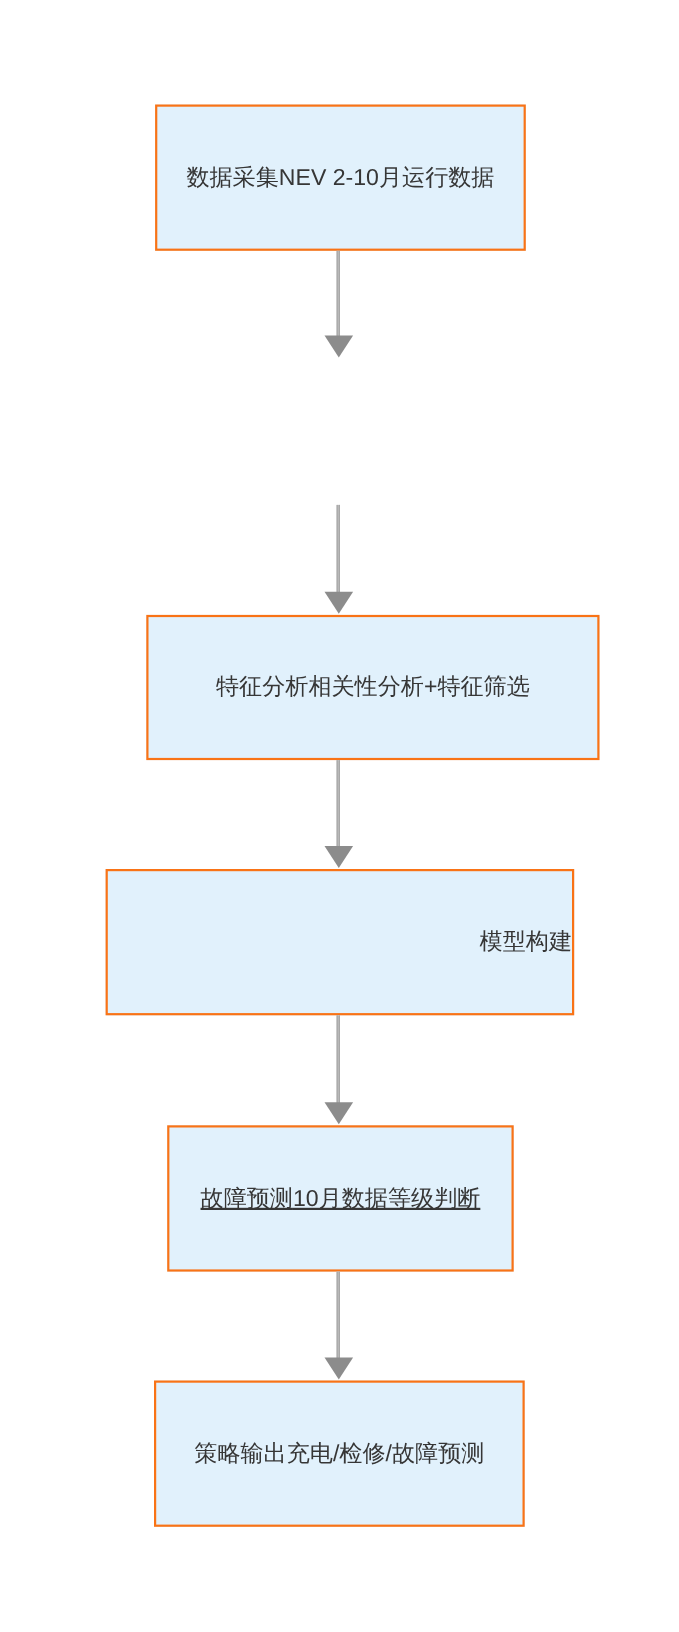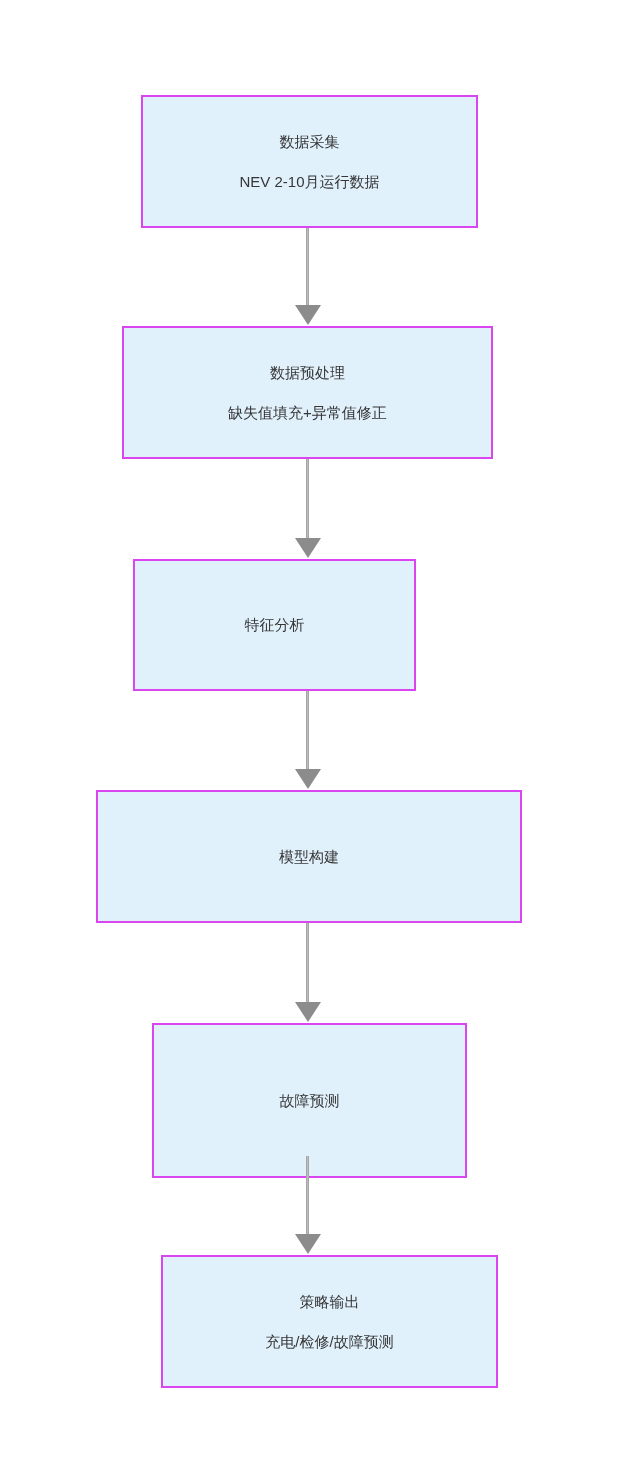--- a/index.html
+++ b/index.html
@@ -12,40 +12,40 @@
     width: 617px;
     height: 1484px;
     background: #ffffff;
     font-family: "Liberation Sans", "DejaVu Sans", sans-serif;
     overflow: hidden;
   }
   .flow-box {
     position: absolute;
     box-sizing: border-box;
     background: #e1f1fc;
-    border: 2px solid #d946ef;
+    border: 2px solid #f97316;
     display: flex;
-    flex-direction: column;
+    flex-direction: row;
     align-items: center;
     justify-content: center;
     text-align: center;
     color: #363636;
-    font-size: 15px;
+    font-size: 21px;
     line-height: 40px;
   }
   .flow-box .title { white-space: nowrap; }
   .flow-box .subtitle { white-space: nowrap; }
 
   
   .box1 { left: 141px; top: 95px;   width: 337px; height: 133px; }
   .box2 { left: 122px; top: 326px;  width: 371px; height: 133px; }
-  .box3 { left: 133px; top: 559px;  width: 283px; height: 132px; }
-  .box4 { left: 96px;  top: 790px;  width: 426px; height: 133px; }
-  .box5 { left: 152px; top: 1023px; width: 315px; height: 155px; }
-  .box6 { left: 140px; top: 1255px; width: 337px; height: 133px; margin-left: 21px; }
+  .box3 { left: 133px; top: 559px;  width: 412px; height: 132px; }
+  .box4 { left: 96px;  top: 790px;  width: 426px; height: 133px; justify-content: flex-end; }
+  .box5 { left: 152px; top: 1023px; width: 315px; height: 133px; text-decoration: underline; }
+  .box6 { left: 140px; top: 1255px; width: 337px; height: 133px; }
 
   .flow-arrow {
     position: absolute;
     left: 0;
     width: 617px;
     pointer-events: none;
   }
   .arrow-line {
     position: absolute;
     left: 306px;
@@ -85,50 +85,48 @@
   <div class="flow-box box1">
     <div class="title">数据采集</div>
     <div class="subtitle">NEV 2-10月运行数据</div>
   </div>
 
   <div class="flow-arrow a1">
     <div class="arrow-line"></div>
     <div class="arrowhead"></div>
   </div>
 
-  <div class="flow-box box2">
-    <div class="title">数据预处理</div>
-    <div class="subtitle">缺失值填充+异常值修正</div>
-  </div>
 
   <div class="flow-arrow a2">
     <div class="arrow-line"></div>
     <div class="arrowhead"></div>
   </div>
 
   <div class="flow-box box3">
     <div class="title">特征分析</div>
+    <div class="subtitle">相关性分析+特征筛选</div>
   </div>
 
   <div class="flow-arrow a3">
     <div class="arrow-line"></div>
     <div class="arrowhead"></div>
   </div>
 
   <div class="flow-box box4">
     <div class="title">模型构建</div>
   </div>
 
   <div class="flow-arrow a4">
     <div class="arrow-line"></div>
     <div class="arrowhead"></div>
   </div>
 
   <div class="flow-box box5">
     <div class="title">故障预测</div>
+    <div class="subtitle">10月数据等级判断</div>
   </div>
 
   <div class="flow-arrow a5">
     <div class="arrow-line"></div>
     <div class="arrowhead"></div>
   </div>
 
   <div class="flow-box box6">
     <div class="title">策略输出</div>
     <div class="subtitle">充电/检修/故障预测</div>

